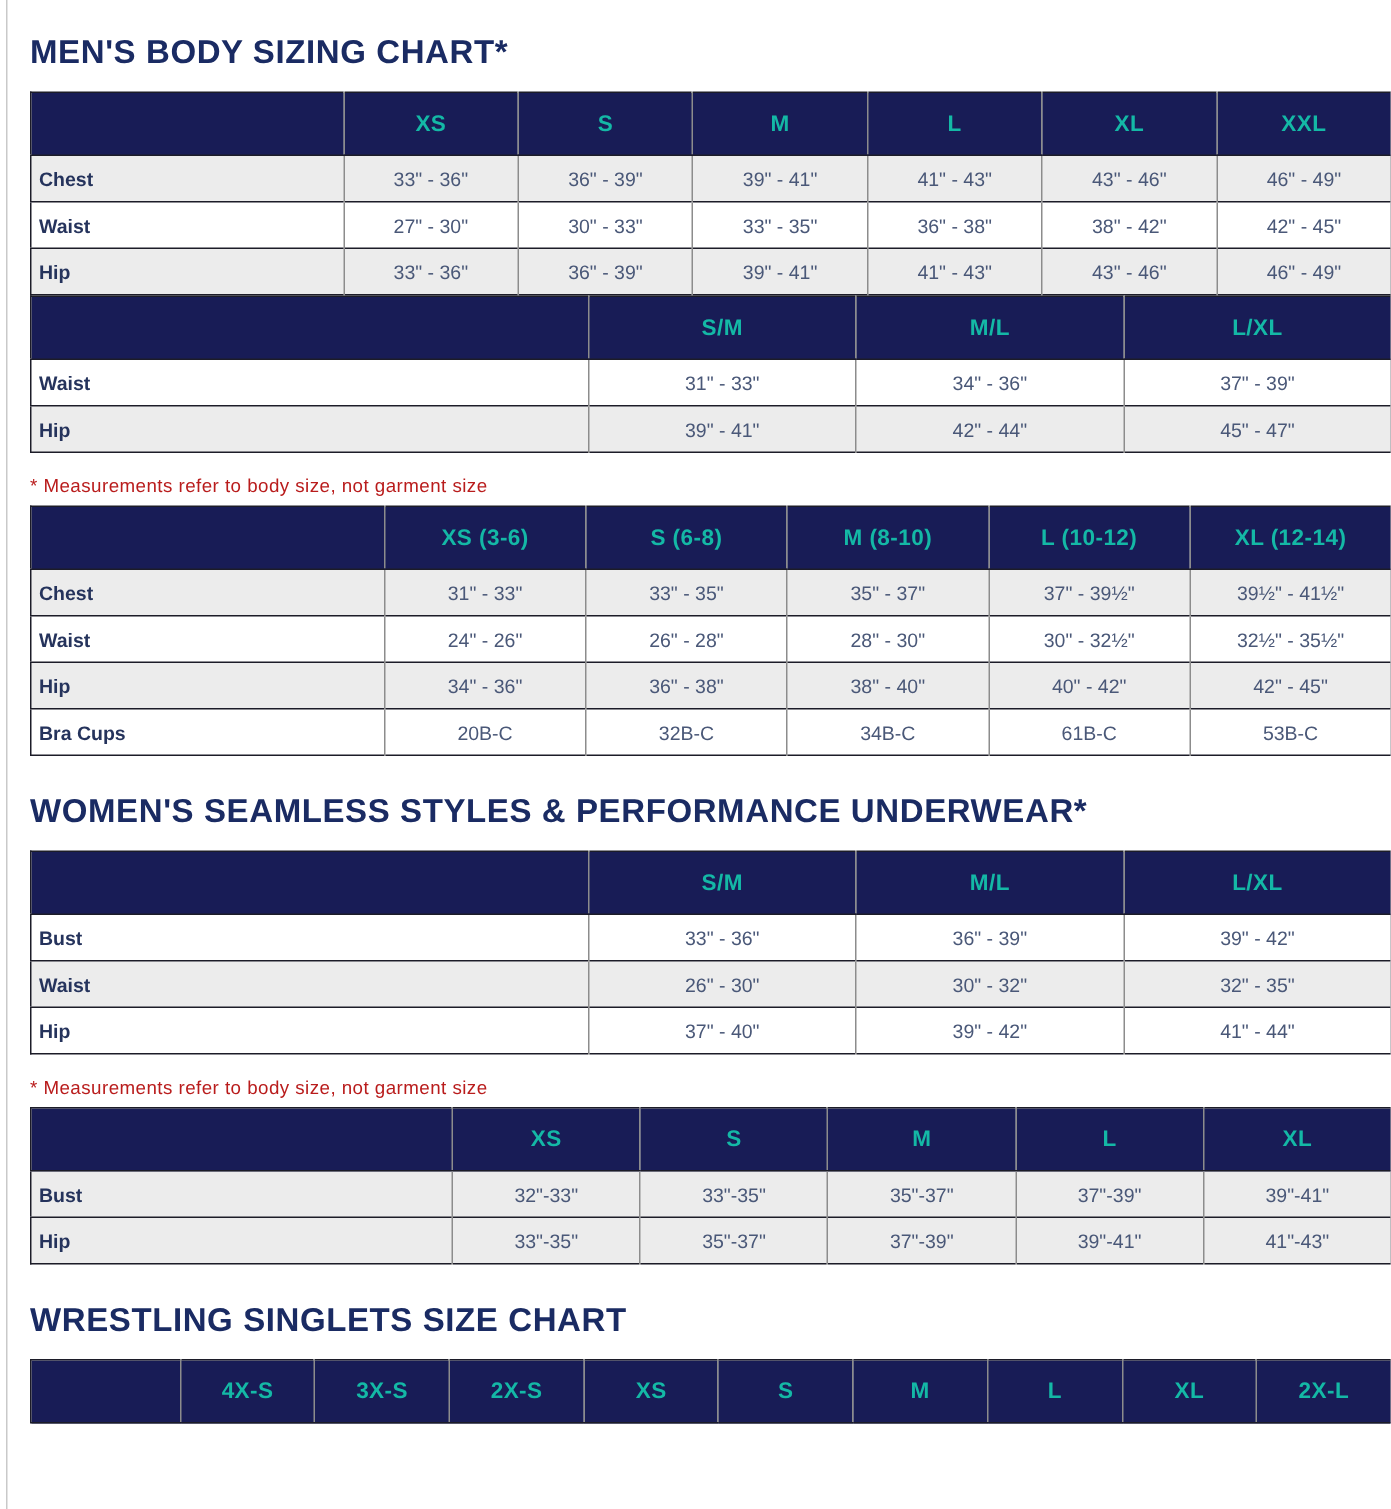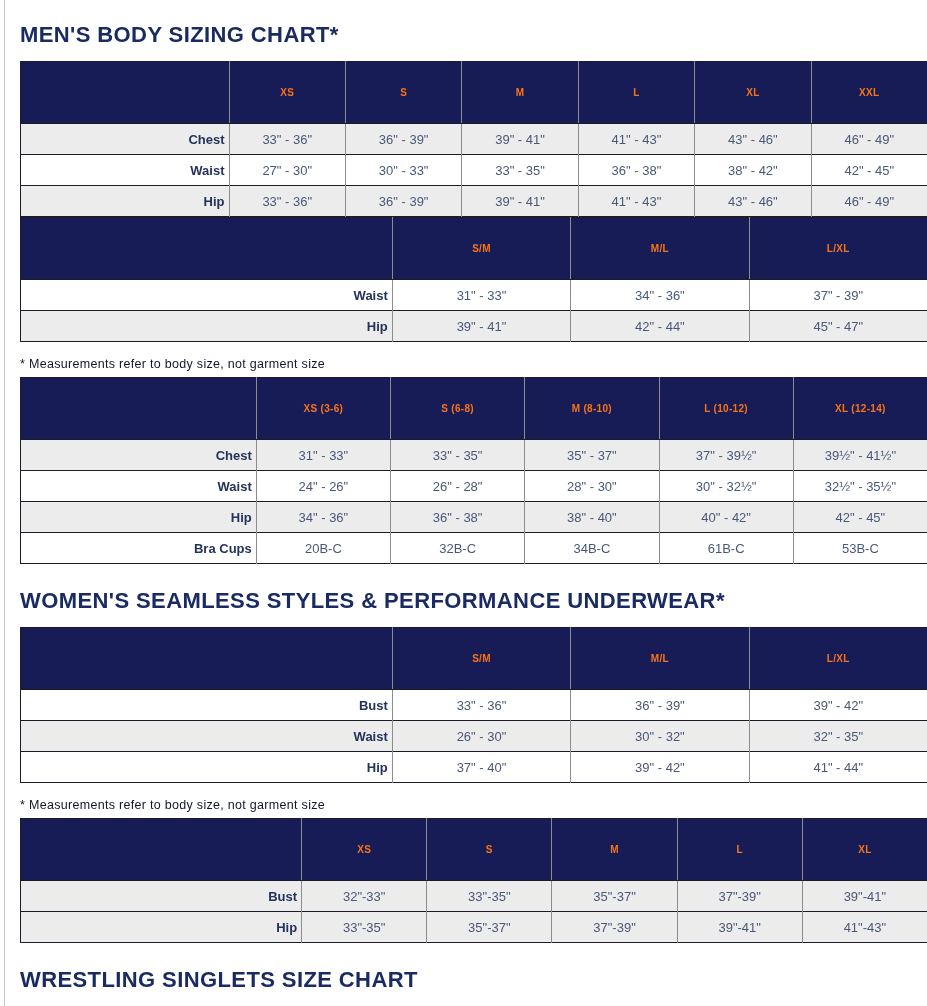--- a/index.html
+++ b/index.html
@@ -27,52 +27,52 @@
   }
   .chart-section:first-child .section-title { margin-top: 16px; }
   table.size-table {
     width: 100%;
     border-collapse: collapse;
     table-layout: fixed;
     border: 1px solid #1c1c28;
   }
   table.size-table thead th {
     background: #181c56;
-    color: #f97316;
-    font-size: 10px;
+    color: #14b8a6;
+    font-size: 15px;
     font-weight: bold;
     letter-spacing: 0.3px;
     height: 25px;
-    padding: 18px 4px;
+    padding: 8px 4px;
     text-align: center;
     border-bottom: 1px solid #1c1c28;
   }
   table.size-table thead th + th { border-left: 1px solid #8c8c8c; }
   table.size-table tbody tr { background: #ffffff; }
   table.size-table tbody tr.shaded { background: #ececec; }
   table.size-table tbody tr + tr th,
   table.size-table tbody tr + tr td { border-top: 1px solid #1c1c28; }
   table.size-table tbody th.row-label {
     color: #25335c;
     font-size: 13px;
     font-weight: bold;
-    text-align: right;
+    text-align: left;
     padding: 2px 4px 2px 5px;
     height: 26px;
   }
   table.size-table tbody td {
     color: #4a5878;
     font-size: 13px;
     text-align: center;
     padding: 2px 4px;
     height: 26px;
     border-left: 1px solid #8c8c8c;
   }
   .note {
-    color: #0f172a;
+    color: #b91c1c;
     font-size: 12.5px;
     letter-spacing: 0.3px;
     margin: 15px 0 6px 0;
   }
 </style>
 </head>
 <body>
 
 <div class="page">
 

